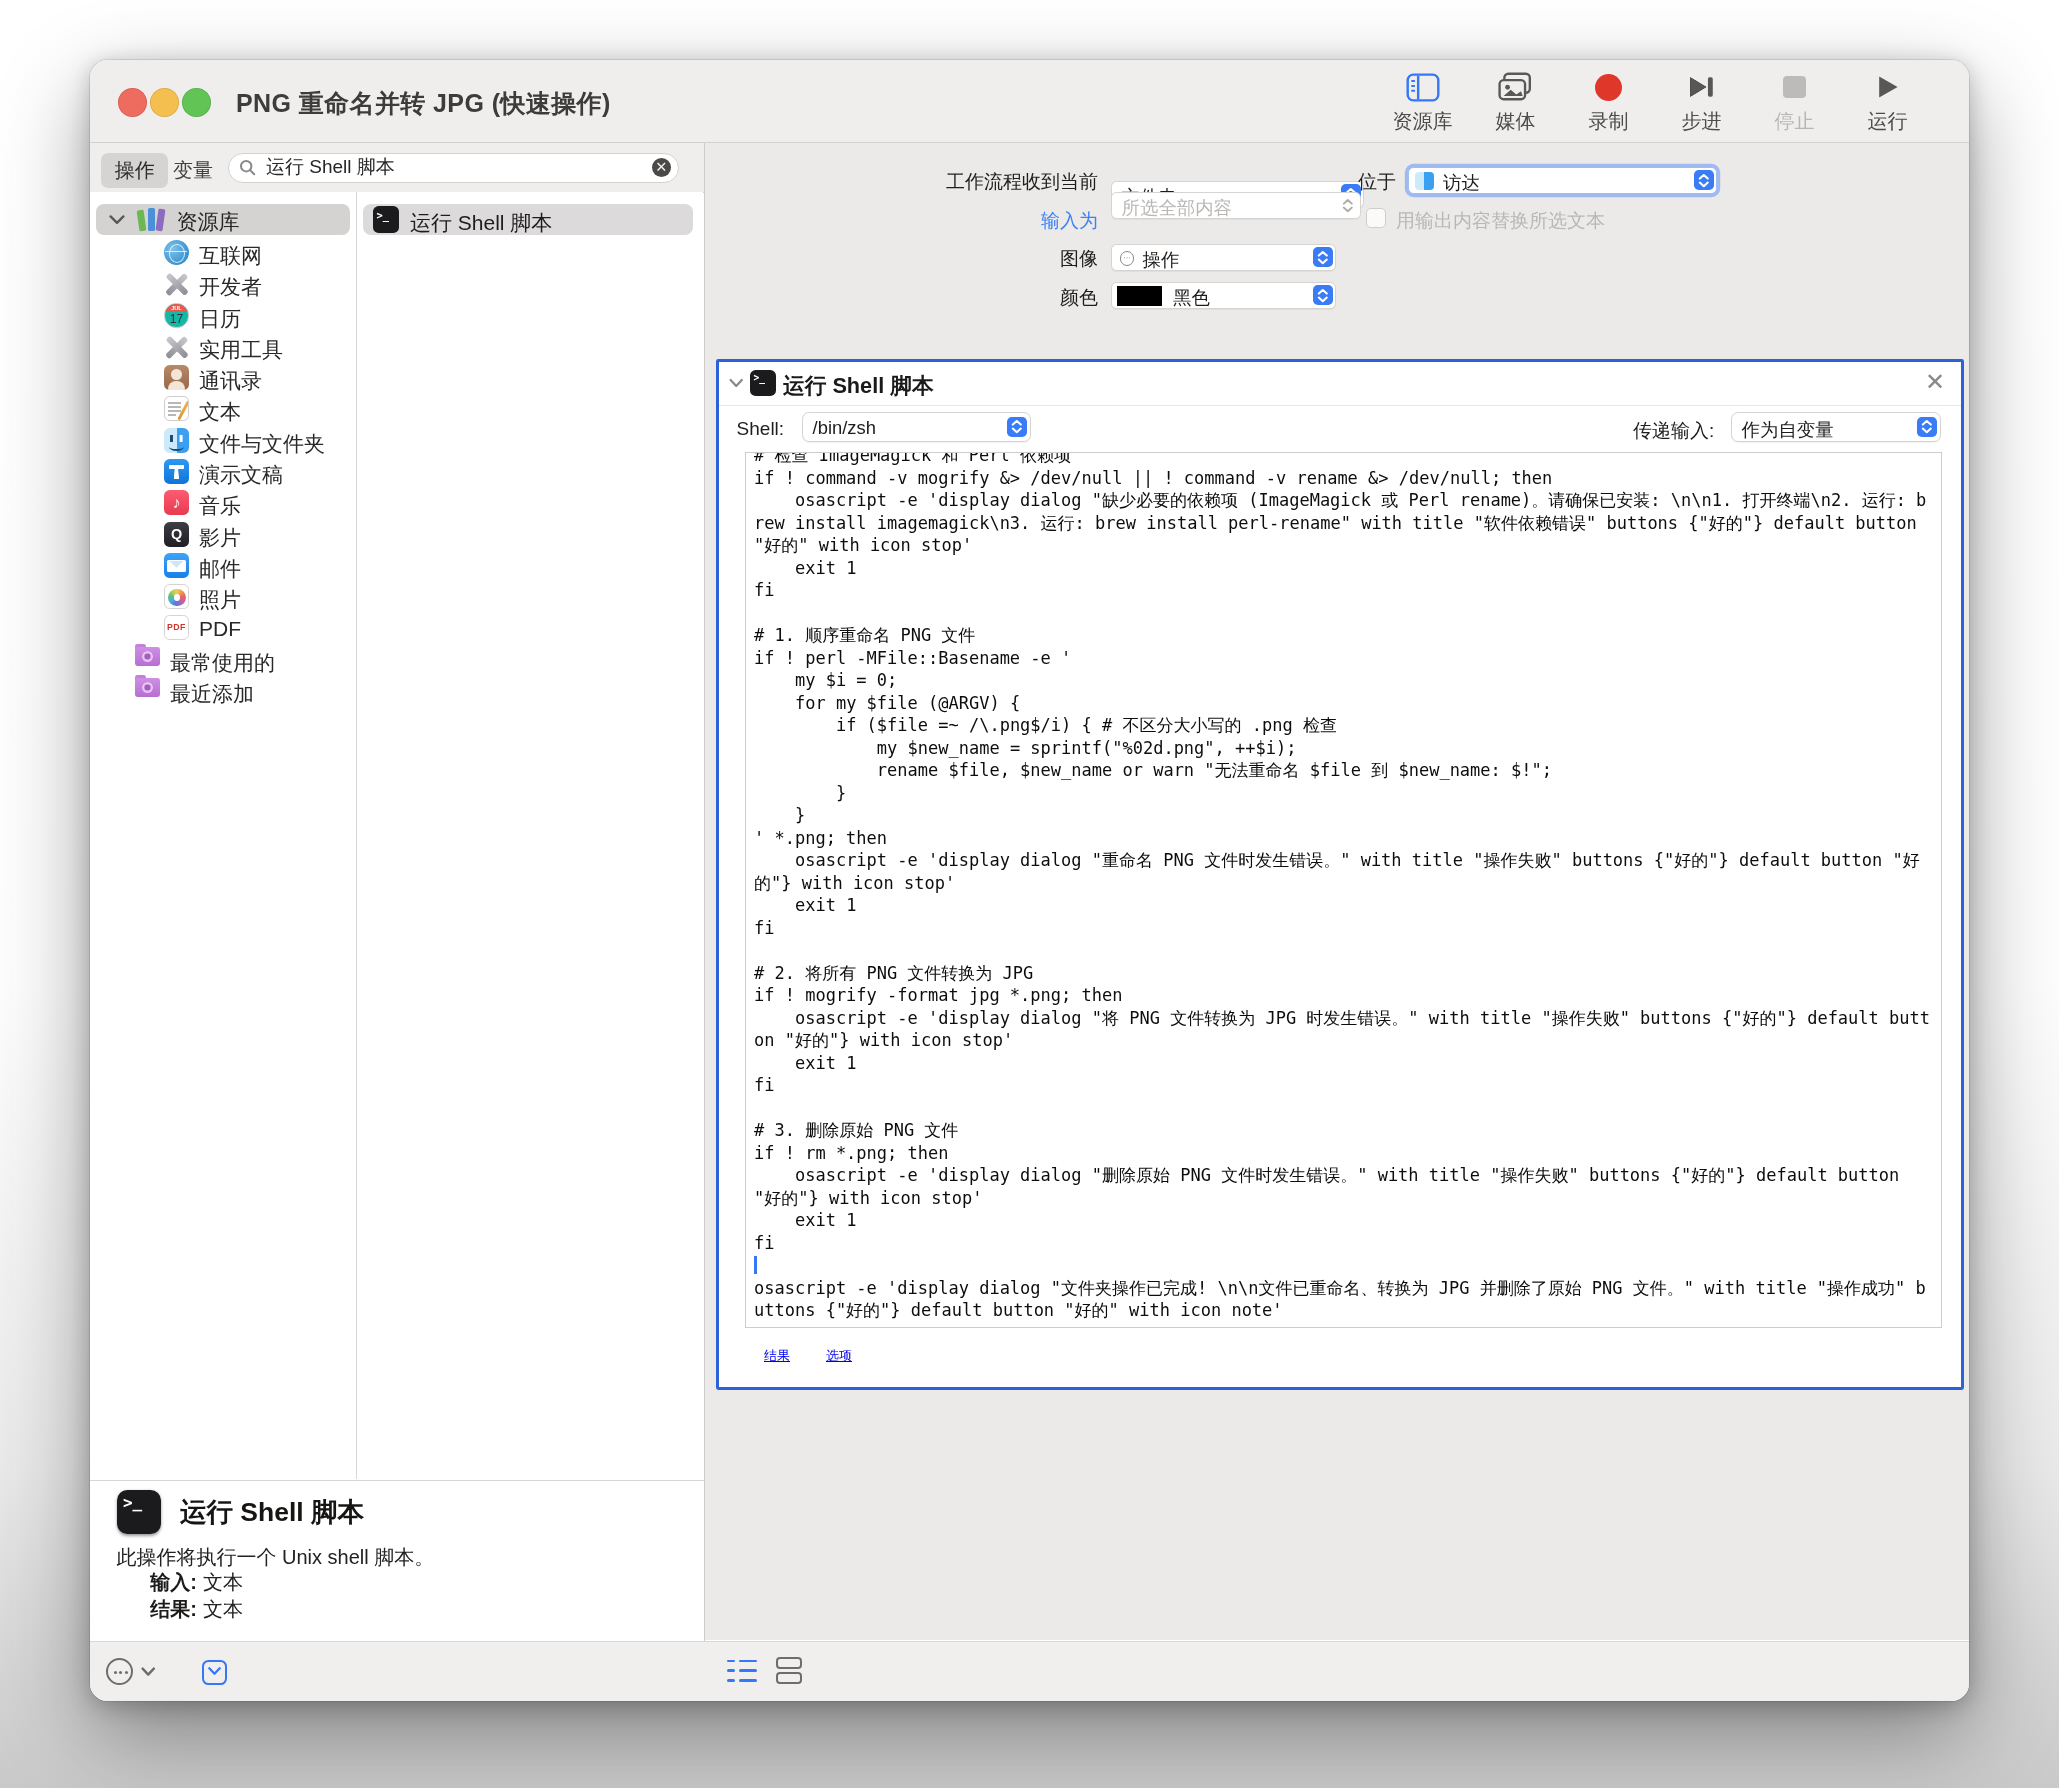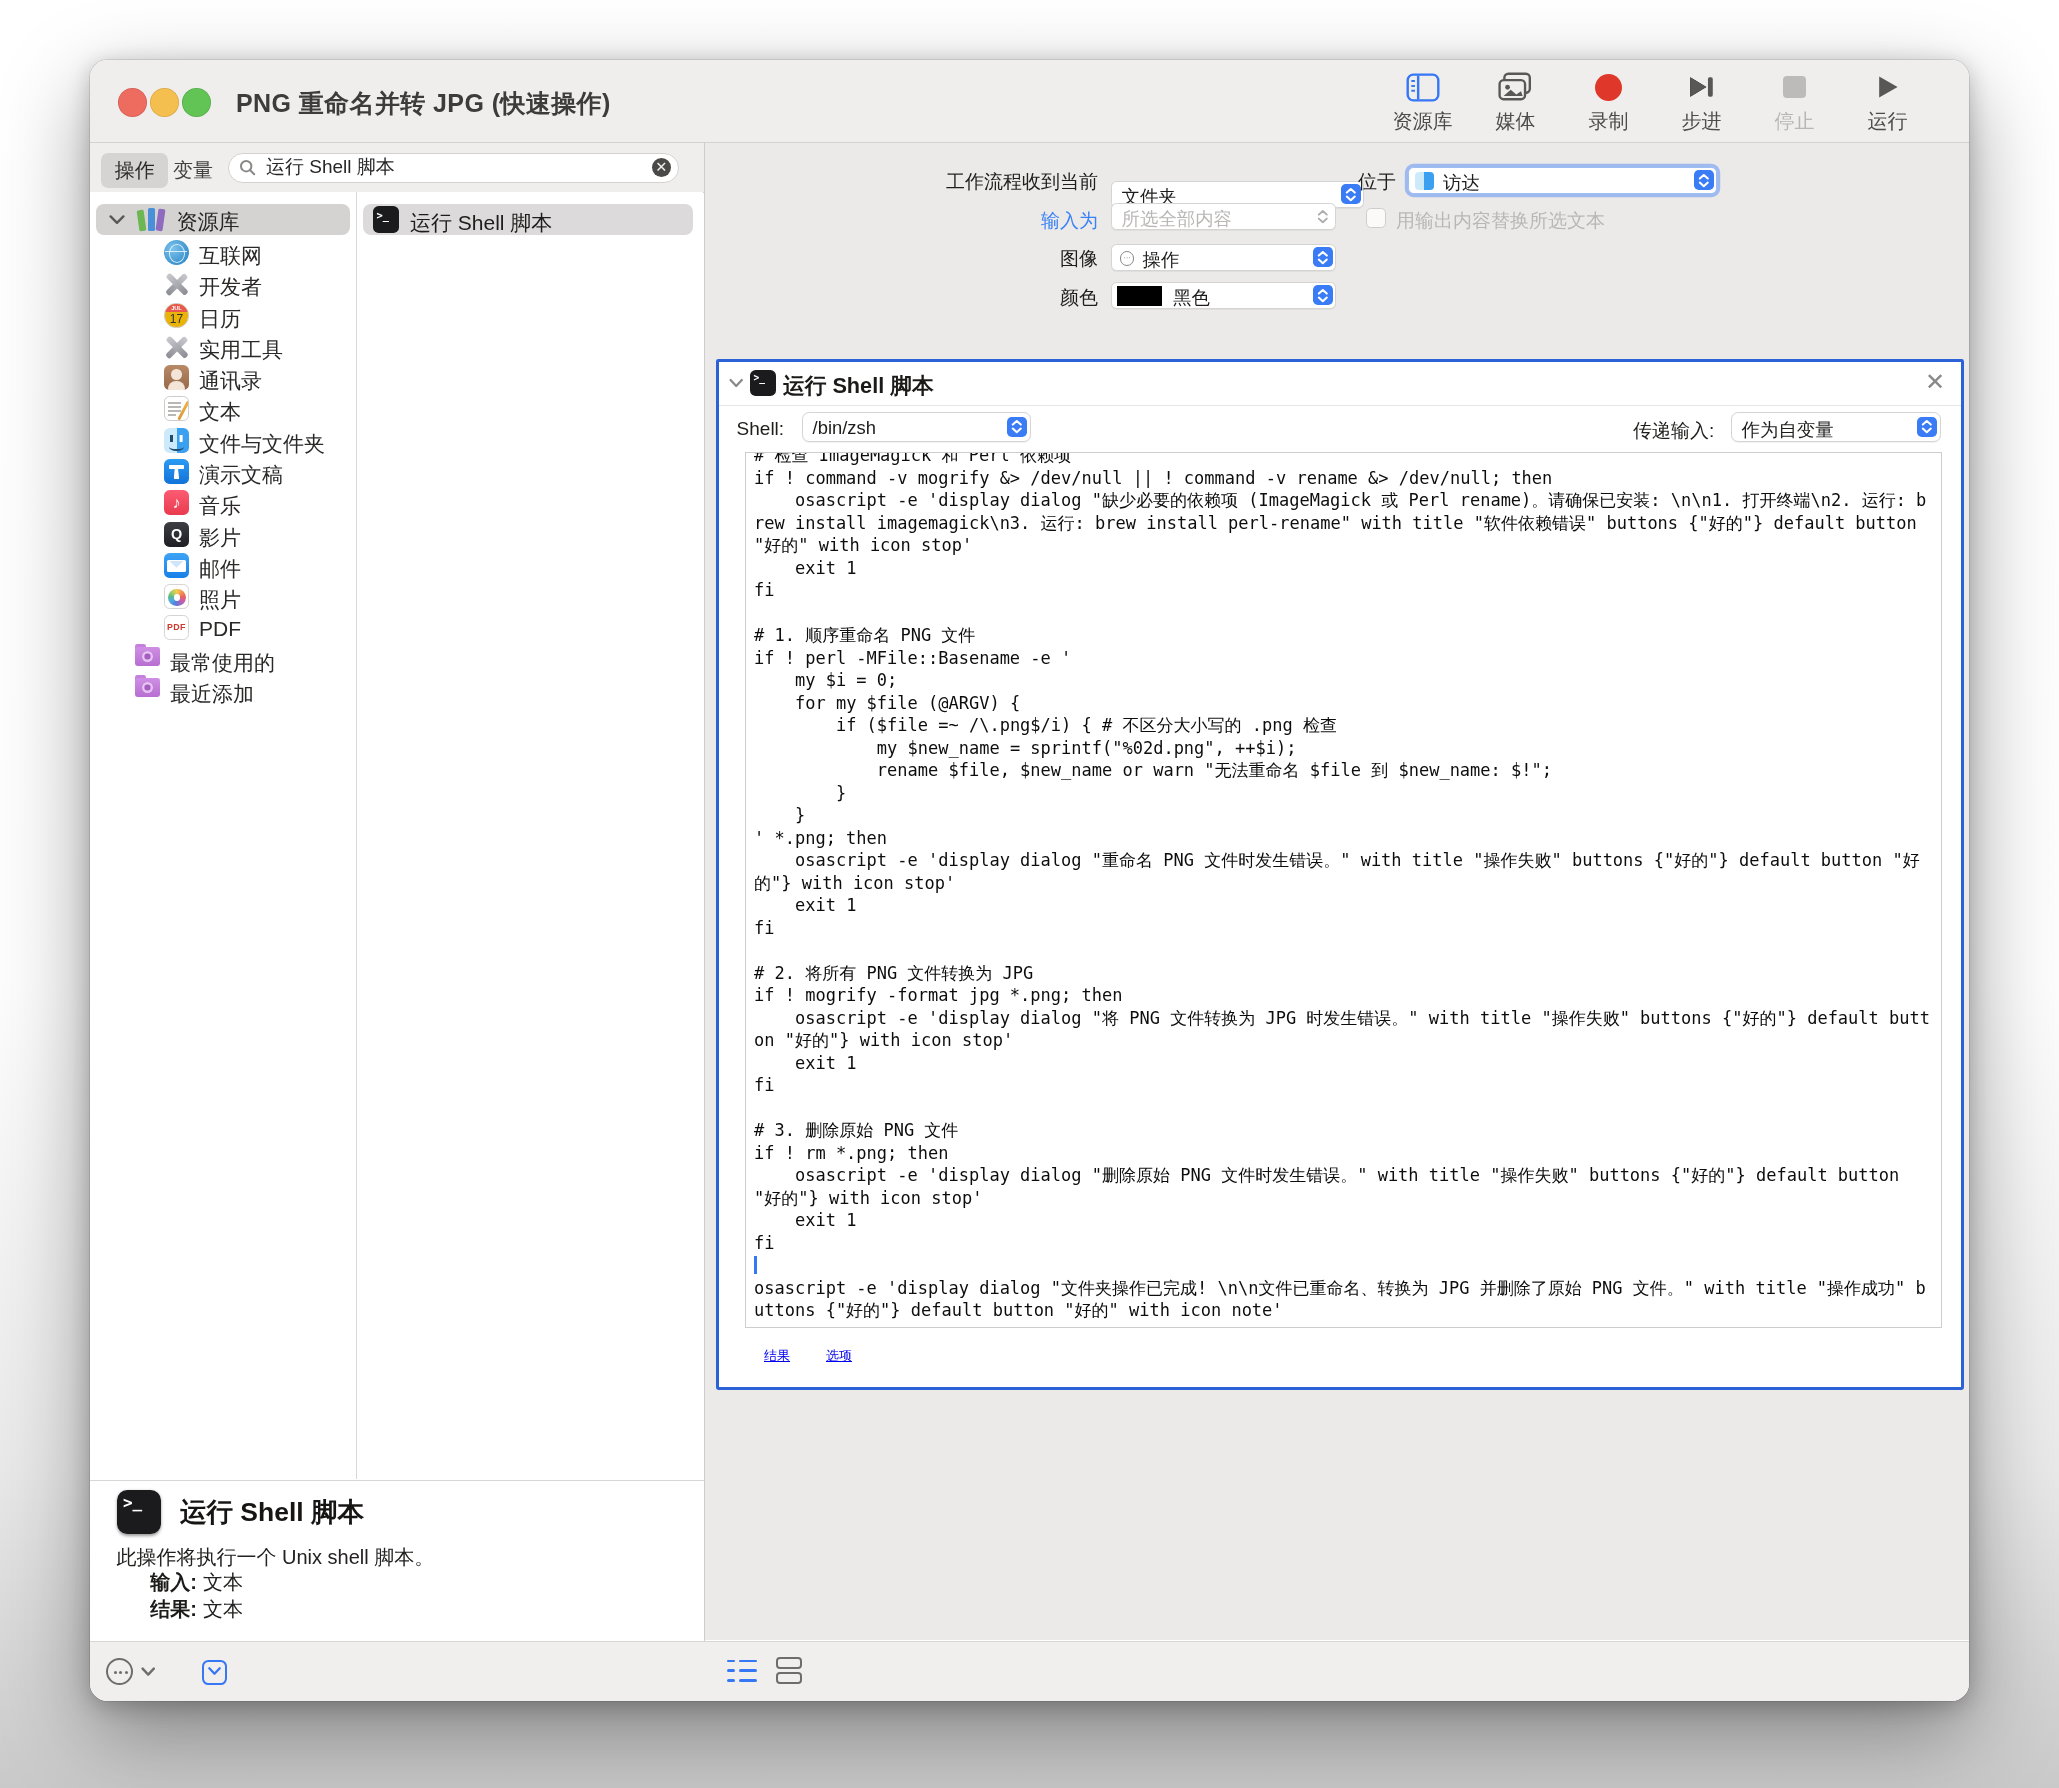--- a/index.html
+++ b/index.html
@@ -59,21 +59,21 @@
   .side-item.smart .ic { left:45px; }
   .side-item.smart .lbl { left:80px;text-align:right; }
   .rsq { width:25px; height:25px; border-radius:5.6px; position:relative; overflow:hidden; }
   
   .globe { background:radial-gradient(circle at 35% 35%, #7cc3ec, #1f7ec2); border-radius:50%; }
   .globe:after { content:""; position:absolute; left:4.8px; top:3.2px; width:14.4px; height:17.6px; border:1.6px solid rgba(255,255,255,.75); border-radius:50%; }
   .globe:before { content:""; position:absolute; left:0.8px; top:10.4px; width:22.5px; height:3.2px; border-top:1.6px solid rgba(255,255,255,.75); }
   .xwr { position:relative; }
   .xwr i { position:absolute; left:10.4px; top:-0.8px; width:5.6px; height:26.5px; background:linear-gradient(180deg,#c8c8ce,#8d8d95); border-radius:2.4px; }
   .xwr i.a { transform:rotate(45deg); } .xwr i.b { transform:rotate(-45deg); }
-  .cal { background:#eab308; border:0.8px solid #d0cecd; border-radius:12px; }
+  .cal { background:#14b8a6; border:0.8px solid #d0cecd; border-radius:12px; }
   .cal .m { position:absolute; top:0; left:0; right:0; height:8px; background:#e8584f; color:#fff; font-size:5.6px; text-align:center; line-height:8px; font-weight:bold; border-radius:4px 4px 0 0;}
   .cal .d { position:absolute; top:8px; left:0; right:0; text-align:center; font-size:12px; color:#333; }
   .contacts { background:linear-gradient(180deg,#b98a66,#96674a); }
   .contacts:before { content:""; position:absolute; left:7.2px; top:4px; width:10.4px; height:10.4px; border-radius:50%; background:#f3e6d8; }
   .contacts:after { content:""; position:absolute; left:4px; top:15.2px; width:17px; height:9.6px; border-radius:8px 8px 0 0; background:#f3e6d8; }
   .texticon { background:#fff; border:0.8px solid #cfcdcc; }
   .texticon i { position:absolute; left:3.2px; height:1.6px; background:#b9b7b6; width:13px; }
   .texticon i:nth-child(1){top:4.8px;} .texticon i:nth-child(2){top:8.8px;} .texticon i:nth-child(3){top:13px;} .texticon i:nth-child(4){top:17px; width:8px;}
   .texticon:after { content:""; position:absolute; right:2.4px; top:2.4px; width:3.2px; height:21px; background:linear-gradient(180deg,#f0b24c,#d99a36); transform:rotate(28deg); border-radius:1.6px; }
   .finder { background:linear-gradient(90deg,#cdeafb 0 50%,#3aa0ef 50% 100%); }
@@ -362,21 +362,21 @@
     <span class="txt" style="left:34px">访达</span>
     <span class="stepper">
         <svg class="chevud" width="13.6" height="15.2" viewBox="0 0 17 19">
           <path d="M3.5 7 L8.5 2.5 L13.5 7" fill="none" stroke="#fff" stroke-width="2.6" stroke-linecap="round" stroke-linejoin="round"></path>
           <path d="M3.5 12 L8.5 16.5 L13.5 12" fill="none" stroke="#fff" stroke-width="2.6" stroke-linecap="round" stroke-linejoin="round"></path>
         </svg>
       </span>
   </div>
 
   <div class="flabel dis" style="left:719px;top:148px">输入为</div>
-  <div class="dd dis" style="left:1021px;top:143px;width:225px">
+  <div class="dd dis" style="left:1021px;top:132px;width:250px">
     <span class="txt">所选全部内容</span>
     <span class="stepper">
         <svg class="chevud" width="13.6" height="15.2" viewBox="0 0 17 19">
           <path d="M3.5 7 L8.5 2.5 L13.5 7" fill="none" stroke="#aeacab" stroke-width="2.4" stroke-linecap="round" stroke-linejoin="round"></path>
           <path d="M3.5 12 L8.5 16.5 L13.5 12" fill="none" stroke="#aeacab" stroke-width="2.4" stroke-linecap="round" stroke-linejoin="round"></path>
         </svg>
       </span>
   </div>
   <span class="cb" style="left:1276px;top:148px"></span>
   <span class="cb-label" style="left:1306px;top:148px">用输出内容替换所选文本</span>

